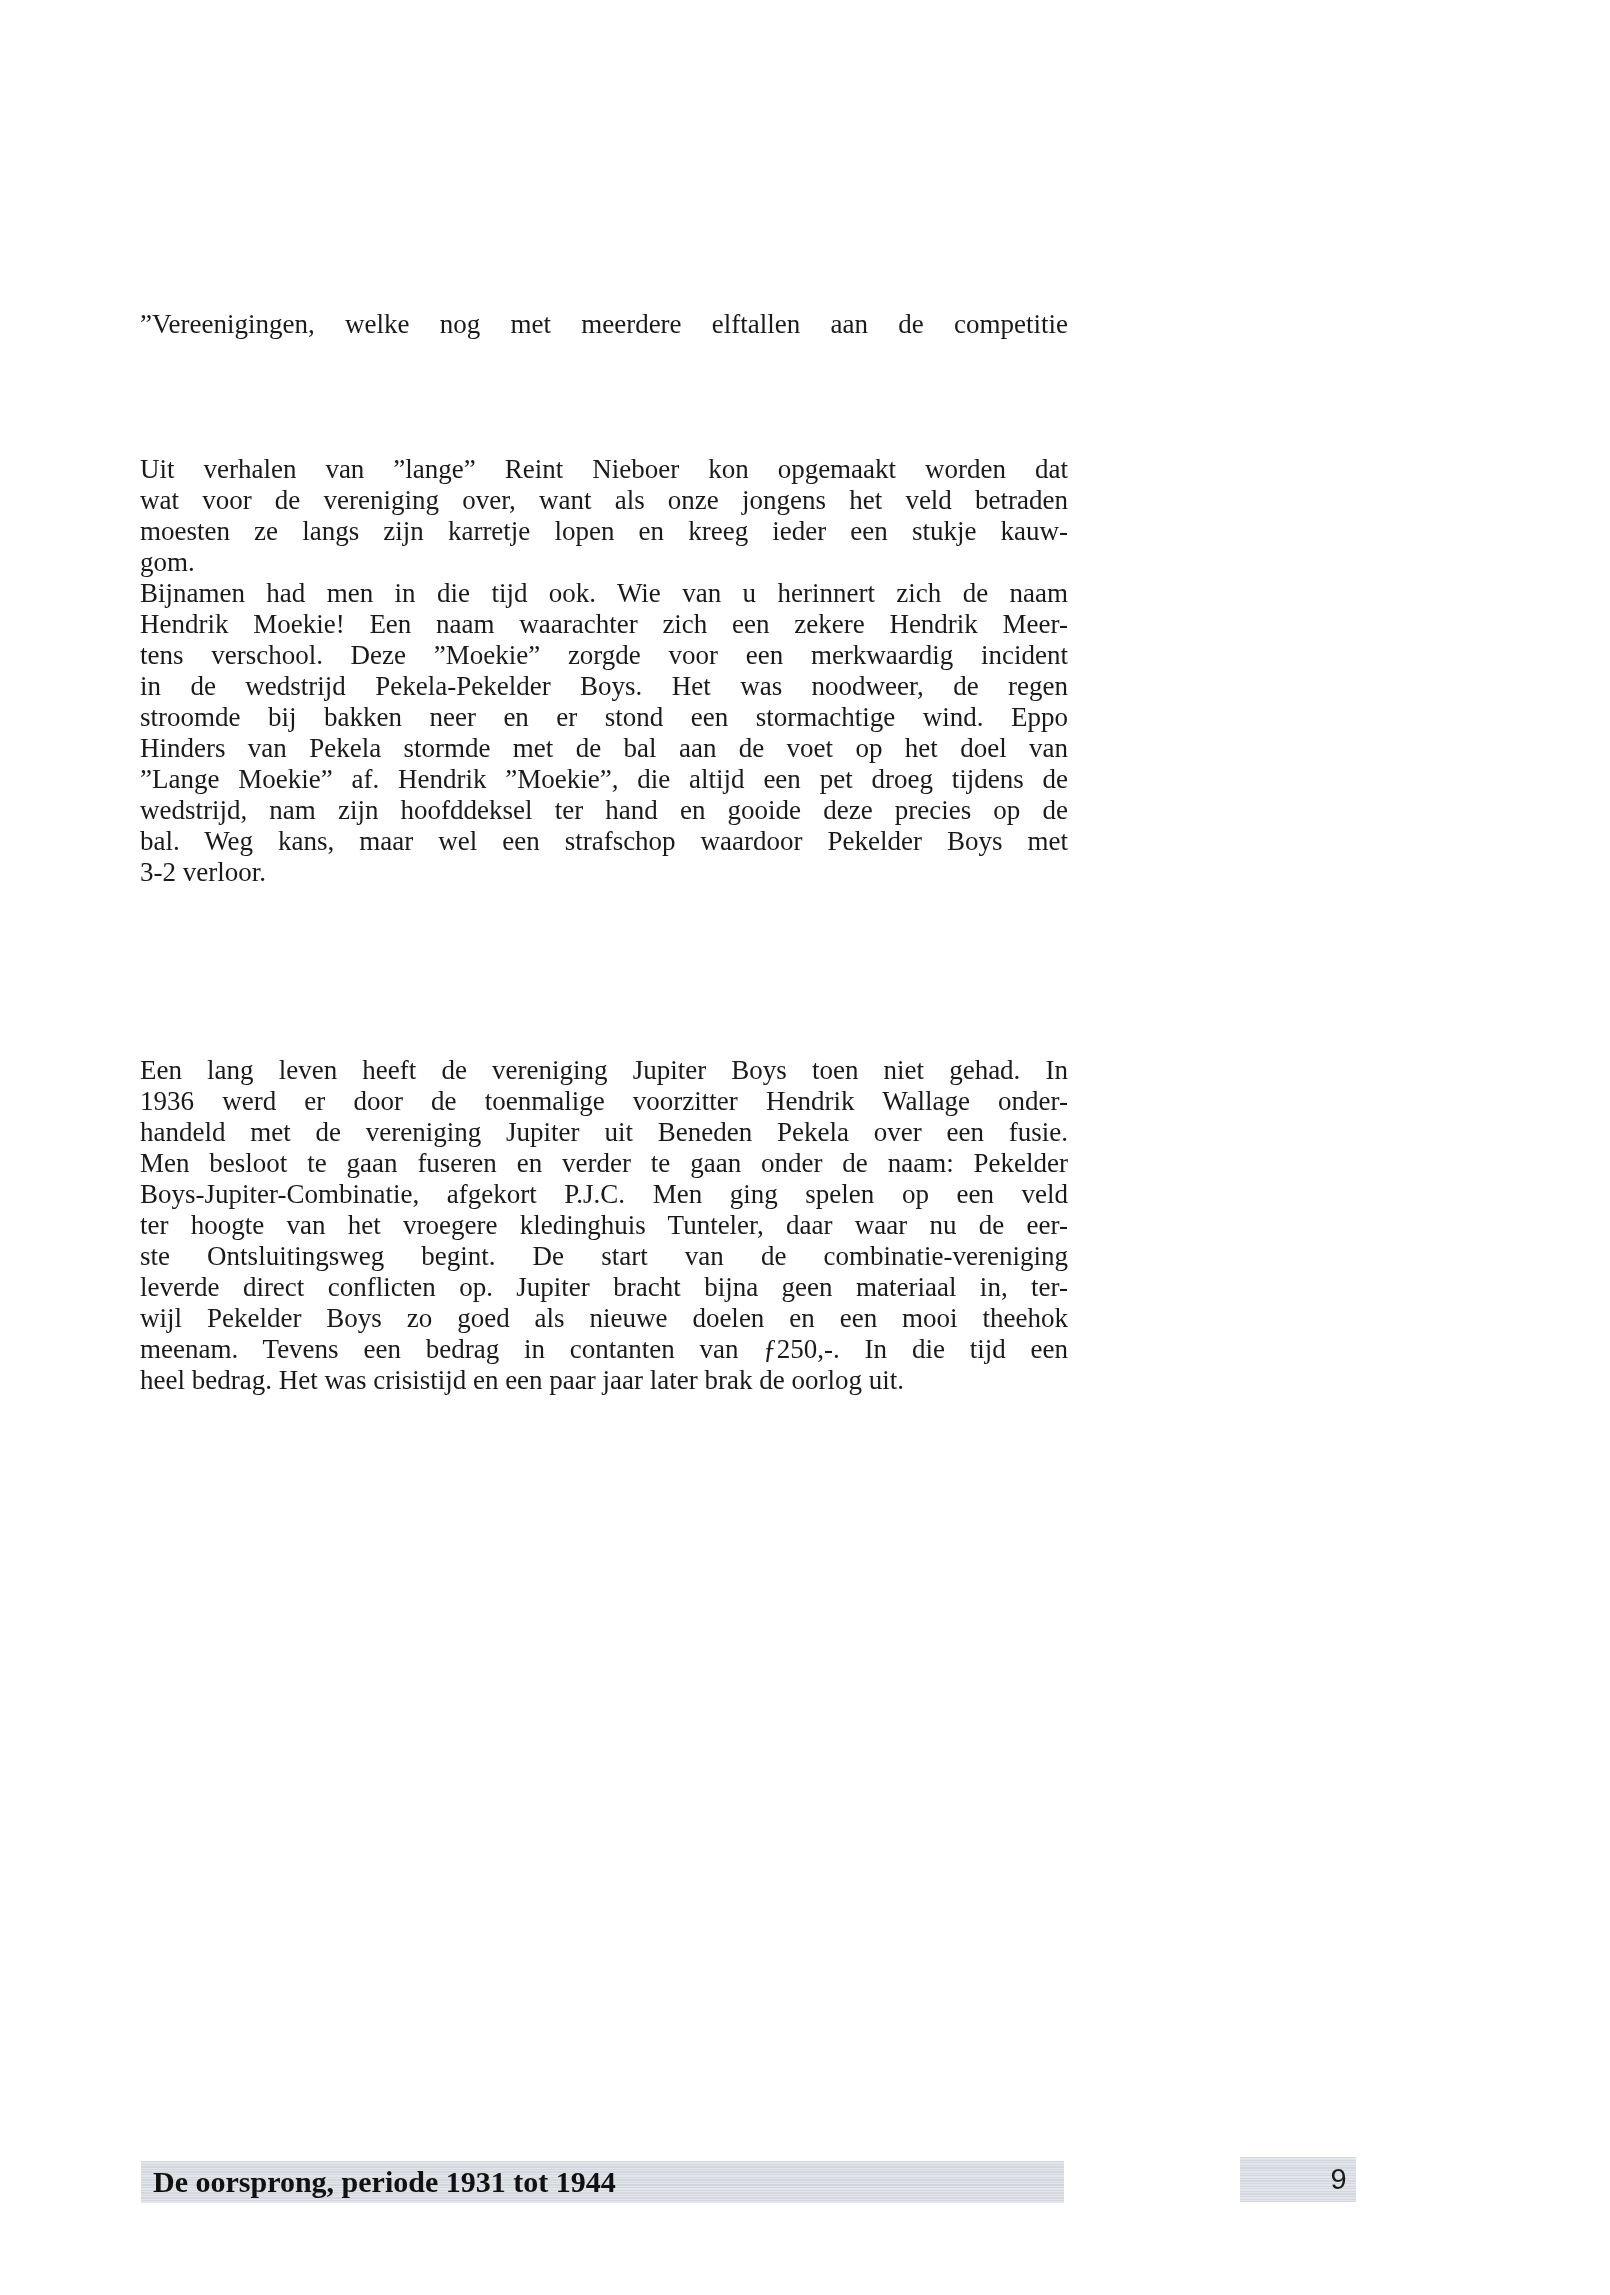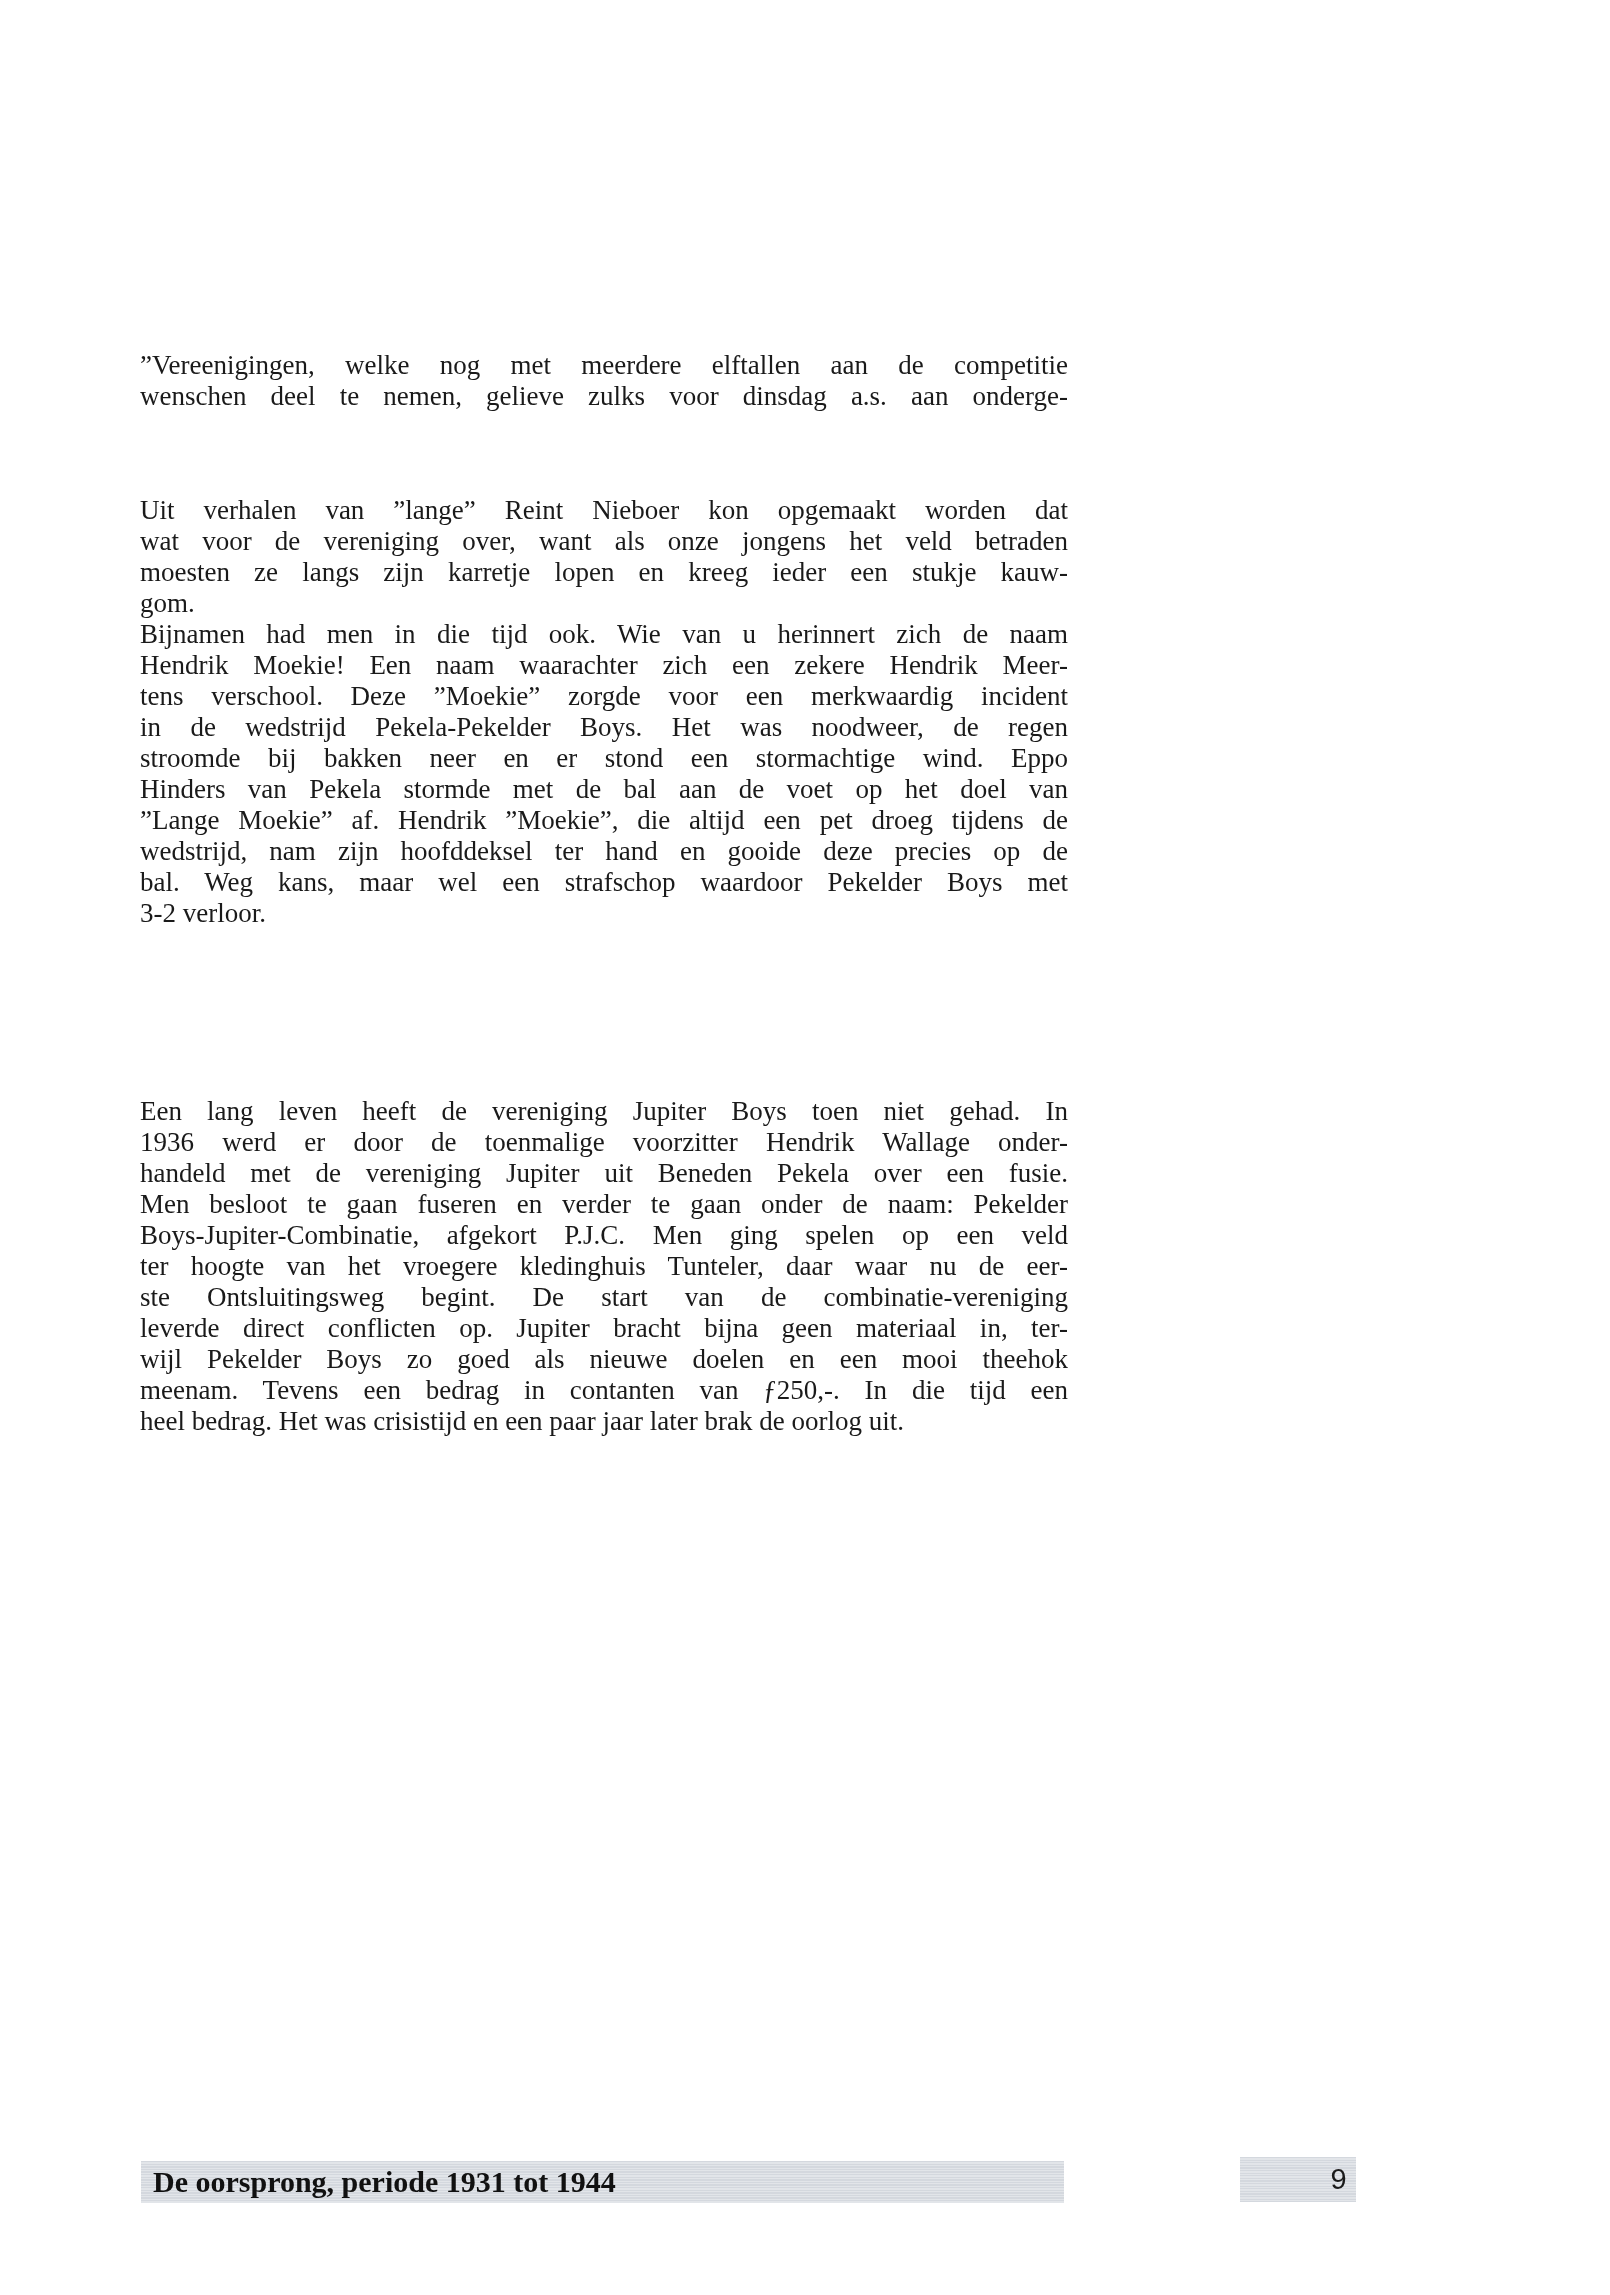--- a/index.html
+++ b/index.html
@@ -32,21 +32,21 @@
     .line {
       display: block;
       white-space: nowrap;
       text-align: justify;
       text-align-last: justify;
       height: 31px;
     }
     .line.last {
       text-align-last: left;
     }
-    .para { display: block; margin-top: 41px; }
+    .para { display: block; }
     #p1 { top: 309px; }
     #p2 { top: 454px; }
     #p3 { top: 1055px; }
 
     .footer-bar {
       position: absolute;
       left: 141px;
       top: 2161px;
       width: 923px;
       height: 42px;
@@ -93,21 +93,20 @@
       color: #1a1a1a;
     }
   </style>
 </head>
 <body>
 
 <div class="page">
 
   <div class="text-block para" id="p1">
     <span class="line">”Vereenigingen, welke nog met meerdere elftallen aan de competitie</span>
-    <span class="line">wenschen deel te nemen, gelieve zulks voor dinsdag a.s. aan onderge-</span>
   </div>
 
   <div class="text-block para" id="p2">
     <span class="line">Uit verhalen van ”lange” Reint Nieboer kon opgemaakt worden dat</span>
     <span class="line">wat voor de vereniging over, want als onze jongens het veld betraden</span>
     <span class="line">moesten ze langs zijn karretje lopen en kreeg ieder een stukje kauw-</span>
     <span class="line last">gom.</span>
     <span class="line">Bijnamen had men in die tijd ook. Wie van u herinnert zich de naam</span>
     <span class="line">Hendrik Moekie! Een naam waarachter zich een zekere Hendrik Meer-</span>
     <span class="line">tens verschool. Deze ”Moekie” zorgde voor een merkwaardig incident</span>

